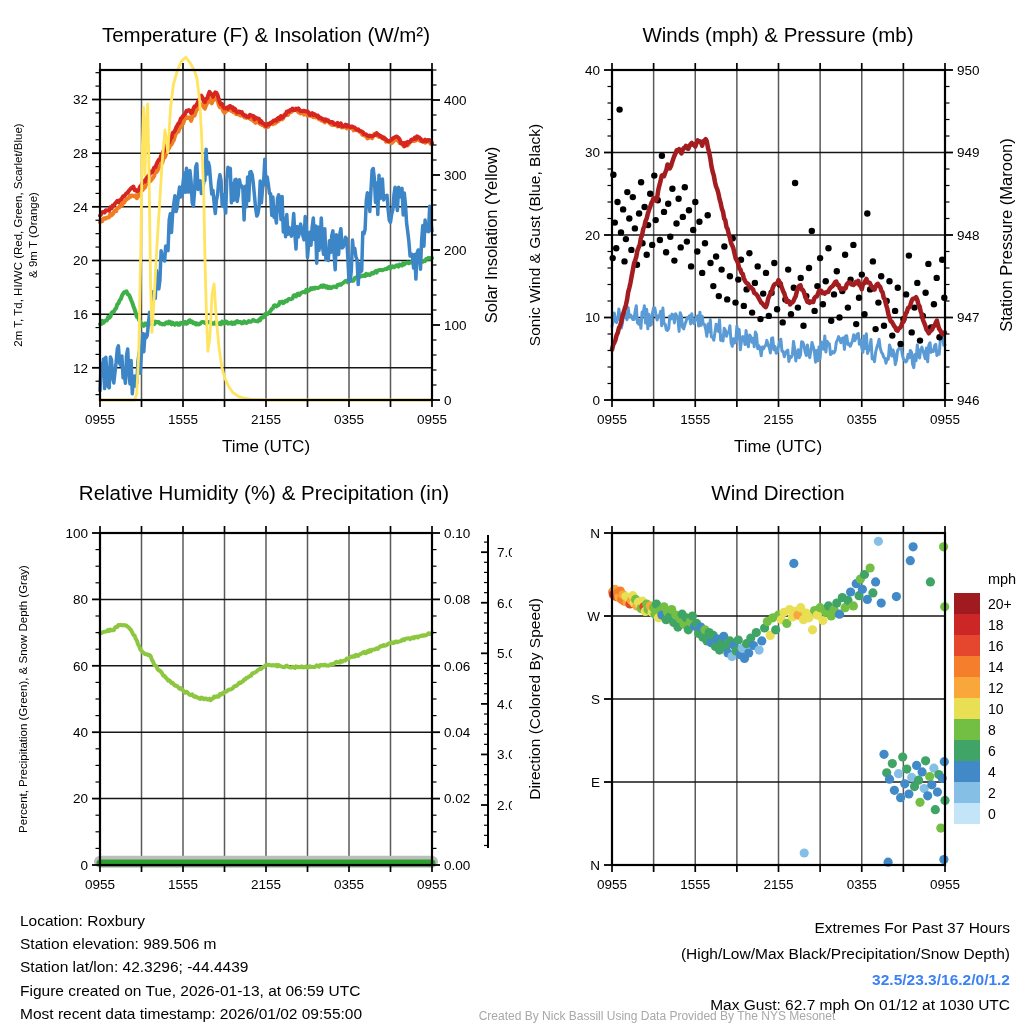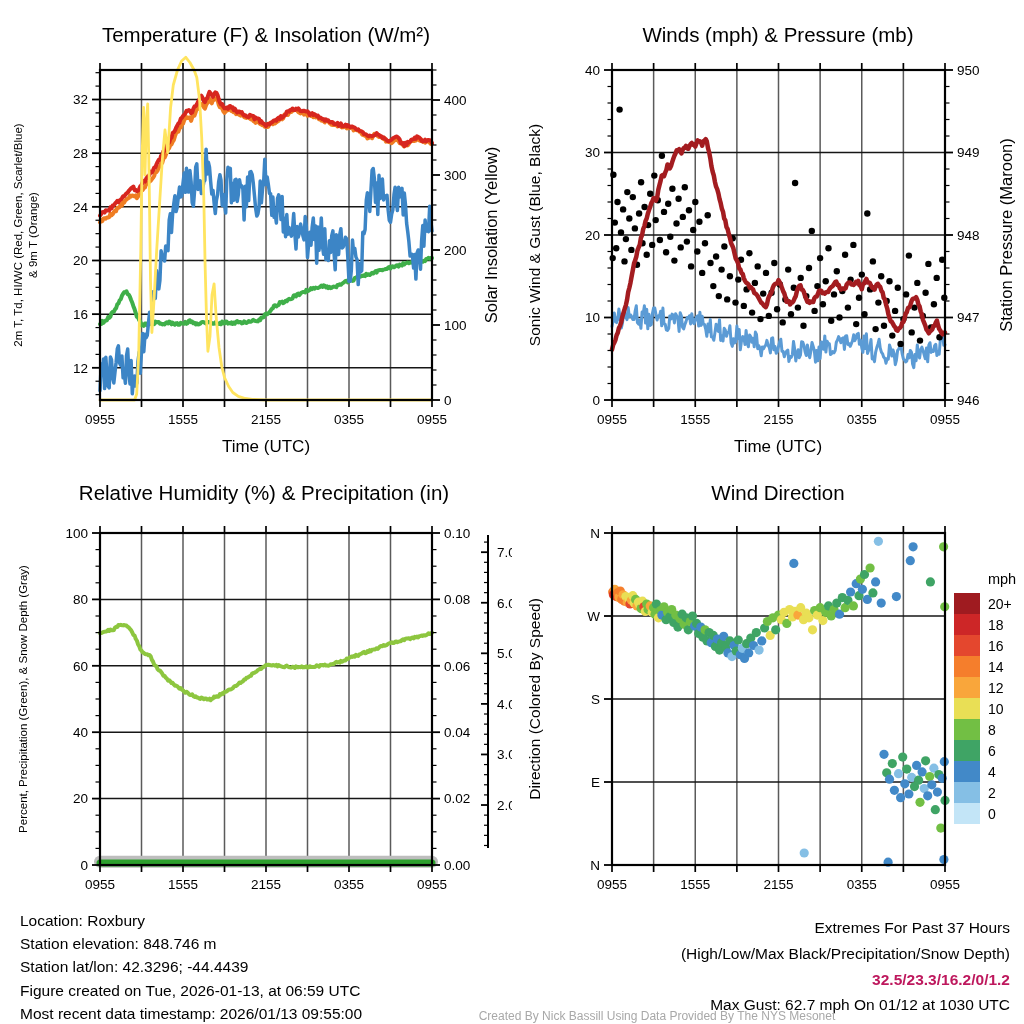--- a/index.html
+++ b/index.html
@@ -727,26 +727,26 @@
       <rect x="442" y="312" width="26" height="21" fill="#85bfe5"></rect>
       <text x="476" y="327.5" font-size="14" text-anchor="start">2</text>
       <rect x="442" y="333" width="26" height="21" fill="#c3e5f7"></rect>
       <text x="476" y="348.5" font-size="14" text-anchor="start">0</text>
       <text x="266" y="30" font-size="20.5" text-anchor="middle">Wind Direction</text>
     </svg>
 
   <div class="footer">
     <div class="f-left">
       <div>Location: Roxbury</div>
-      <div>Station elevation: 848.746 m</div>
+      <div>Station elevation: 989.506 m</div>
       <div>Station lat/lon: 42.3296; -44.4439</div>
       <div>Figure created on Tue, 2026-01-13, at 06:59 UTC</div>
-      <div>Most recent data timestamp: 2026/01/13 09:55:00</div>
+      <div>Most recent data timestamp: 2026/01/02 09:55:00</div>
     </div>
     <div class="f-right">
       <div>Extremes For Past 37 Hours</div>
       <div>(High/Low/Max Black/Precipitation/Snow Depth)</div>
-      <div class="extremes" style="color: #be185d;">32.5/23.3/16.2/0/1.2</div>
+      <div class="extremes" style="color: #3b82f6;">32.5/23.3/16.2/0/1.2</div>
       <div>Max Gust: 62.7 mph On 01/12 at 1030 UTC</div>
     </div>
     <div class="f-credit">Created By Nick Bassill Using Data Provided By The NYS Mesonet</div>
   </div>
 </div>
 
 </body></html>

